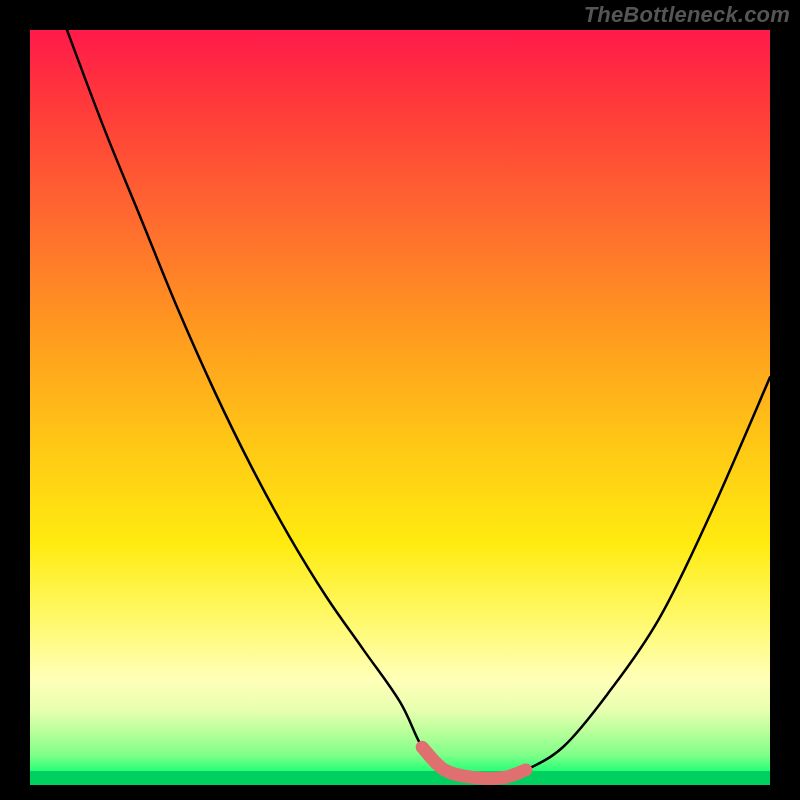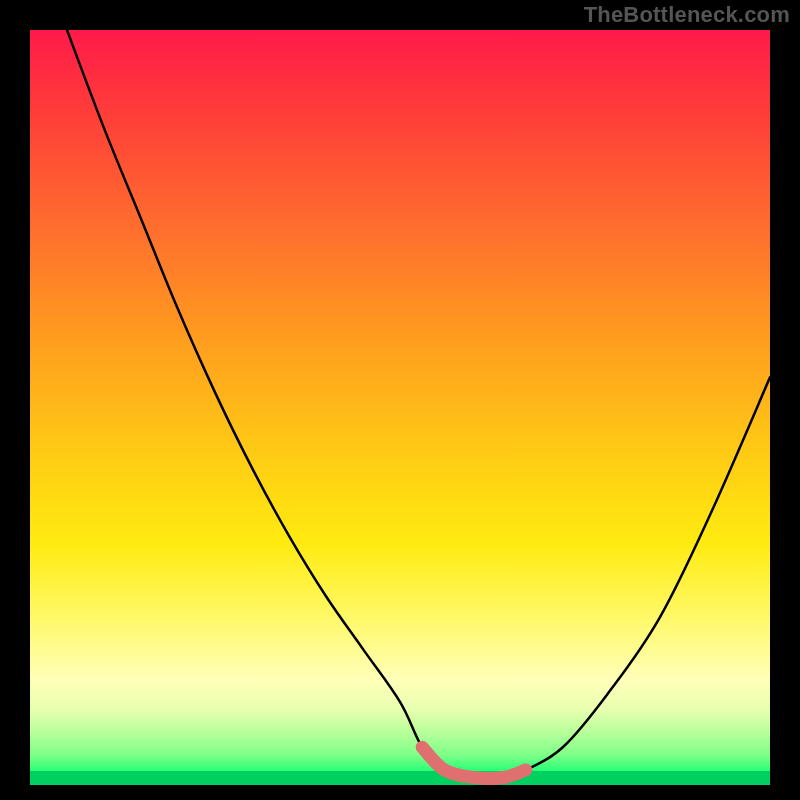--- a/index.html
+++ b/index.html
@@ -9,20 +9,21 @@
     height: 800px;
     background: #000;
     font-family: Arial, Helvetica, sans-serif;
     overflow: hidden;
   }
   .frame {
     position: relative;
     width: 800px;
     height: 800px;
     background: #000;
+    font-style: italic;
   }
   .watermark {
     position: absolute;
     top: 2px;
     right: 10px;
     color: #555;
     font-size: 22px;
     font-weight: 600;
     letter-spacing: 0.2px;
     z-index: 5;

